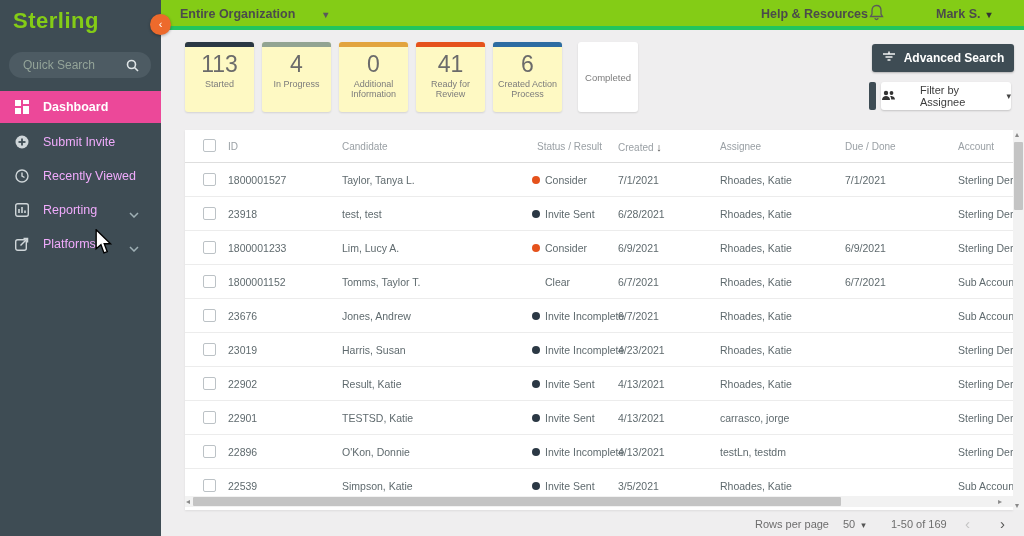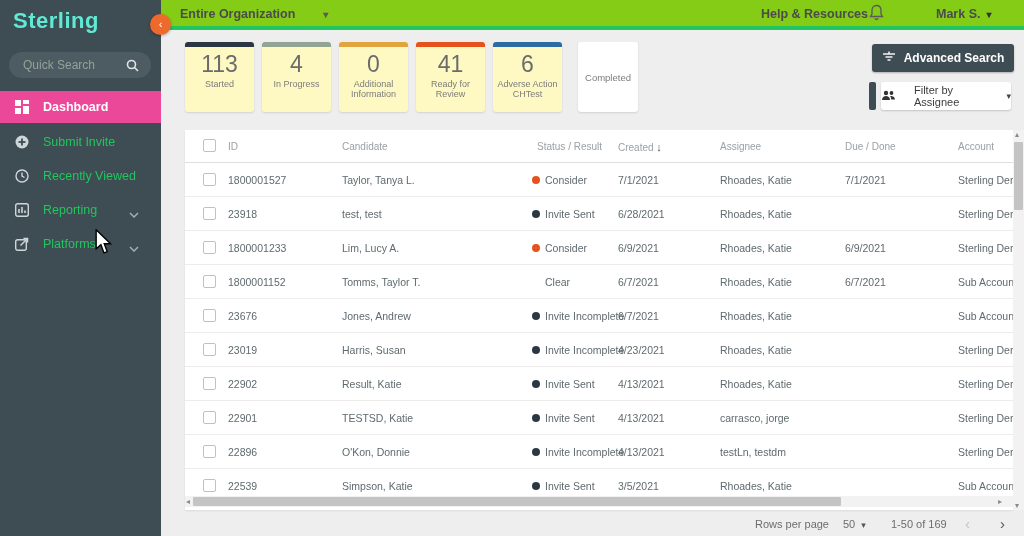--- a/index.html
+++ b/index.html
@@ -2,32 +2,32 @@
 <html><head>
 <meta charset="utf-8">
 <style>
   * { margin:0; padding:0; box-sizing:border-box; }
   html,body { width:1024px; height:536px; overflow:hidden;
     font-family:"Liberation Sans", sans-serif; background:#efeeef; }
 
   
   #sidebar { position:absolute; left:0; top:0; width:161px; height:536px;
     background:#3e4c54; z-index:5; }
-  #logo { position:absolute; left:13px; top:8px; color:#5eead4; font-size:22px;
+  #logo { position:absolute; left:13px; top:8px; color:#84cc16; font-size:22px;
     font-weight:700; letter-spacing:.5px; }
   #collapse-btn { position:absolute; left:150px; top:14px; width:21px; height:21px;
     border-radius:50%; background:#ed6a2c; z-index:9; color:#fff; font-size:11px;
     line-height:20px; text-align:center; box-shadow:0 1px 3px rgba(0,0,0,.3); }
   #quick-search { position:absolute; left:9px; top:52px; width:142px; height:26px;
     border-radius:13px; background:#4d5b63; border:none; color:#e8ecee;
     font-size:12px; padding:0 30px 0 14px; font-family:"Liberation Sans",sans-serif; }
   #quick-search::placeholder { color:#93a398; }
   #search-icon { position:absolute; left:126px; top:58px; }
   .nav-item { position:absolute; left:0; width:161px; height:32px; display:flex;
-    align-items:center; color:#22c55e; font-size:12.5px; cursor:pointer; }
+    align-items:center; color:#f0abfc; font-size:12.5px; cursor:pointer; }
   .nav-item .ico { width:16px; margin:0 12px 0 15px; display:flex; align-items:center; }
   .nav-item.active { background:#ec4899; color:#fff; font-weight:700; }
   .nav-chevron { position:absolute; right:22px; top:13px; }
 
   
   #topbar { position:absolute; left:161px; top:0; width:863px; height:30px;
     background:#84cc16; border-bottom:4px solid #22c55e;font-weight:bold; }
   #org-selector { position:absolute; left:19px; top:7px; font-size:12.5px;
     color:#4b4b4b; cursor:pointer; }
   #org-caret { margin-left:28px; color:#5a5a5a; font-size:10px; }
@@ -49,21 +49,21 @@
 
   
   #advanced-search-btn { position:absolute; left:872px; top:44px; width:142px; height:28px;
     background:#3e4c54; border-radius:3px; color:#fff; font-size:12px; font-weight:700;
     display:flex; align-items:center; justify-content:center; gap:8px; cursor:pointer;
     box-shadow:0 1px 2px rgba(0,0,0,.25); }
   #filter-handle { position:absolute; left:869px; top:82px; width:7px; height:28px;
     background:#3e4c54; border-radius:2px; }
   #filter-assignee-btn { position:absolute; left:881px; top:82px; width:130px; height:28px;
     background:#fff; border-radius:3px; color:#3c3c3c; font-size:11px;
-    display:flex; align-items:center; justify-content:center; gap:18px; cursor:pointer;
+    display:flex; align-items:center; justify-content:center; gap:24px; cursor:pointer;
     box-shadow:0 1px 2px rgba(0,0,0,.18); }
   #filter-caret { font-size:9px; color:#444; }
 
   
   #table { position:absolute; left:185px; top:130px; width:828px; height:380px;
     background:#fff; overflow:hidden; box-shadow:0 1px 2px rgba(0,0,0,.08); }
   #thead { position:relative; height:33px; border-bottom:1px solid #dedede;
     font-size:10px; color:#9aa0a5; }
   #thead > span { position:absolute; top:11px; white-space:nowrap; }
   .row { position:relative; height:34px; border-bottom:1px solid #ececec;
@@ -212,21 +212,21 @@
   <div class="card-label">Additional Information</div>
 </div>
 <div class="card" style="left:416px;">
   <div class="card-top" style="background: rgb(229, 82, 28);"></div>
   <div class="card-value">41</div>
   <div class="card-label">Ready for Review</div>
 </div>
 <div class="card" style="left:493px;">
   <div class="card-top" style="background: rgb(45, 108, 162);"></div>
   <div class="card-value">6</div>
-  <div class="card-label">Adverse Action CHTest</div>
+  <div class="card-label">Created Action Process</div>
 </div>
 <div id="card-completed">
   <span>Completed</span>
 </div>
 
 <div id="advanced-search-btn">
   <span>
     <svg width="14" height="12" viewBox="0 0 14 12">
         <line x1="1" y1="3" x2="13" y2="3" stroke="#fff" stroke-width="1.4"></line>
         <line x1="3.5" y1="6" x2="10.5" y2="6" stroke="#fff" stroke-width="1.4"></line>

